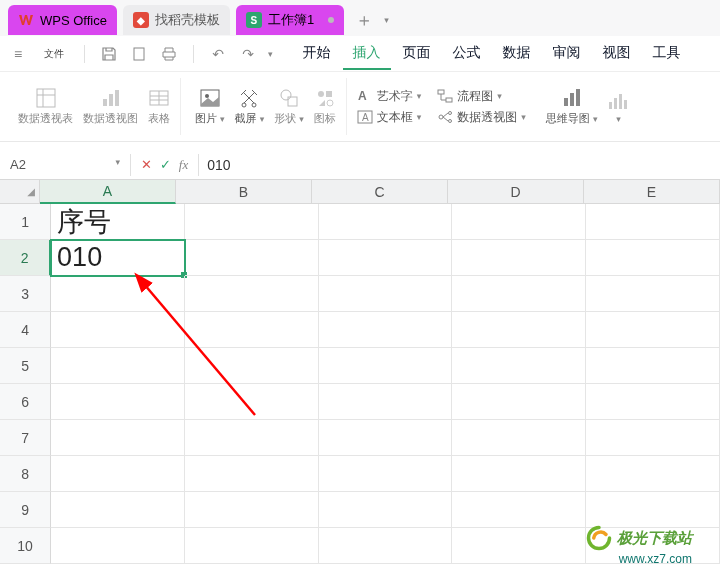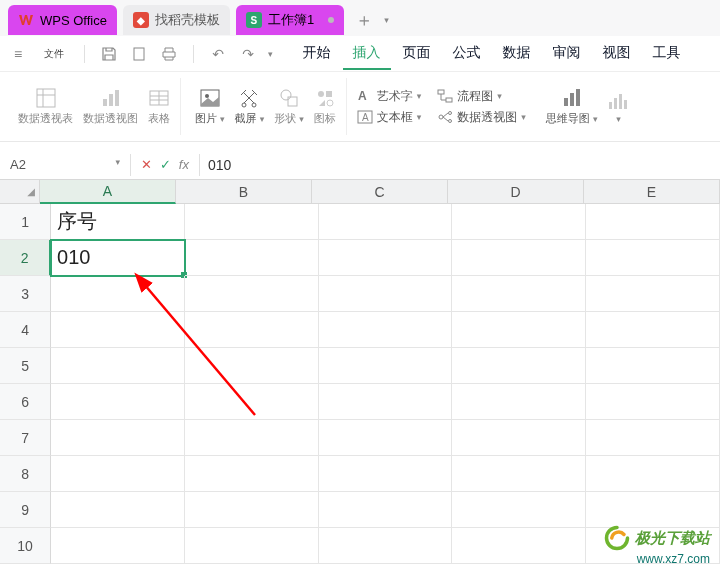--- a/index.html
+++ b/index.html
@@ -36,41 +36,41 @@
 .ribbon-ico { width: 22px; height: 22px; display: flex; align-items: center; justify-content: center; }
 .ribbon-col { display: flex; flex-direction: column; gap: 4px; justify-content: center; padding: 0 6px; }
 .ribbon-row { display: flex; align-items: center; font-size: 12px; color: #555; gap: 4px; }
 .caret { font-size: 9px; color: #888; }
 
 
 .formulabar { display: flex; align-items: center; height: 30px; border-bottom: 1px solid #d8d8d8; margin-top: 8px; }
 .namebox { width: 130px; display: flex; justify-content: space-between; padding: 0 10px; font-size: 13px; color: #555; }
 .fb-sep { width: 1px; height: 22px; background: #e0e0e0; }
 .fb-btns { display: flex; align-items: center; gap: 8px; padding: 0 10px; font-size: 13px; color: #888; }
-.fb-fx { font-style: italic; font-family: Liberation Sans, sans-serif; }
+.fb-fx { font-style: italic; font-family: Liberation Serif, serif; }
 .fb-input { padding: 0 8px; font-size: 14px; color: #333; }
 
 
 .grid { position: relative; }
 .colhdr-row { display: flex; height: 24px; background: #f0f1f2; }
 .corner { width: 52px; border-right: 1px solid #d8d8d8; border-bottom: 1px solid #d8d8d8; display:flex; align-items:center; justify-content:flex-end; padding-right:4px; color:#999; font-size:10px;}
 .colhdr { width: 136px; border-right: 1px solid #d8d8d8; border-bottom: 1px solid #d8d8d8; display: flex; align-items: center; justify-content: center; font-size: 14px; color: #555; }
 .colhdr.sel { background: #e6efe9; color:#2a7a52; border-bottom: 2px solid #2ea570; }
 .row { display: flex; height: 36px; }
 .rowhdr { width: 52px; border-right: 1px solid #d8d8d8; border-bottom: 1px solid #e5e5e5; display: flex; align-items: center; justify-content: center; font-size: 14px; color: #555; background: #f7f8f9;}
 .rowhdr.sel { background: #e6efe9; color:#2a7a52; border-right: 2px solid #2ea570;}
-.cell { width: 136px; border-right: 1px solid #e5e5e5; border-bottom: 1px solid #e5e5e5; padding: 0 6px; font-size: 20px; color: #222; display:flex; align-items:center; position:relative; }
+.cell { width: 136px; border-right: 1px solid #e5e5e5; border-bottom: 1px solid #e5e5e5; padding: 0 6px; font-size: 27px; color: #222; display:flex; align-items:center; position:relative; }
 .cell.selected { outline: 2px solid #2ea570; outline-offset: -1px; }
 .cell.selected::after { content:''; position:absolute; right:-3px; bottom:-3px; width:6px; height:6px; background:#2ea570; }
 
 
 .arrow-svg { position: absolute; top: 260px; left: 130px; pointer-events: none; }
 
 
-.watermark { position: absolute; right: 10px; bottom: 10px; text-align: right; }
+.watermark { position: absolute; right: 28px; bottom: 10px; text-align: right; }
 .wm-top { display:flex; align-items:center; gap:4px; justify-content:flex-end; }
 .wm-swirl { width: 28px; height: 28px; }
 .wm-name { font-size: 15px; font-weight: bold; color: #5aa03a; font-style: italic;}
 .wm-url { font-size: 12px; color: #0f766e; }
 
 svg { display: block; }
 </style>
 </head>
 <body>
 

